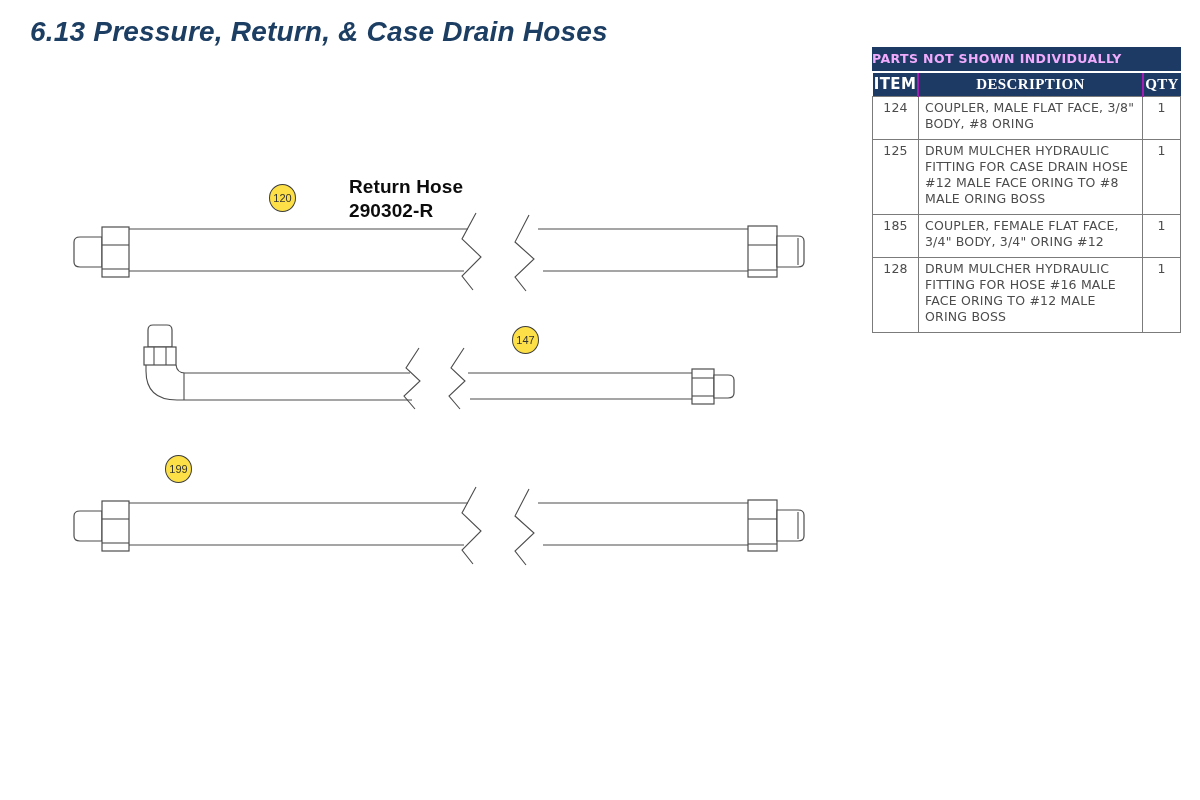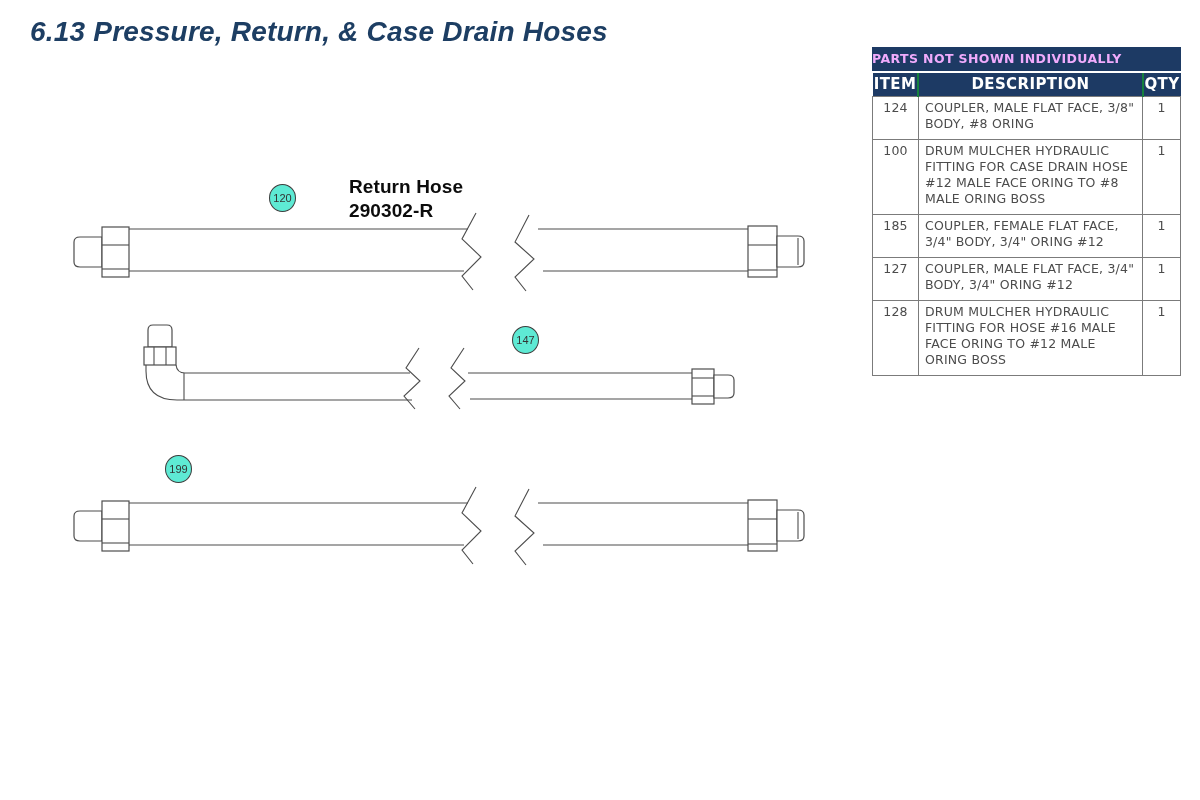--- a/index.html
+++ b/index.html
@@ -25,21 +25,21 @@
   
   .diagram-svg{position:absolute;left:0;top:0;}
   svg line{stroke:var(--line);stroke-width:1.1;}
   svg .ln{stroke:var(--line);stroke-width:1.1;fill:none;stroke-linejoin:miter;}
   svg .fit{stroke:var(--line);stroke-width:1.2;fill:#fff;}
 
   
   .callout-circle{
     position:absolute;width:27px;height:28px;border:1px solid #3d3d3d;
     border-radius:50%;text-align:center;line-height:26px;
-    font-size:11px;color:#333;background:#5eead4;
+    font-size:11px;color:#333;background:#fde047;
   }
   .callout-text{
     position:absolute;font-weight:bold;color:#0c0c0c;
     font-size:19px;line-height:24px;white-space:nowrap;letter-spacing:.1px;
   }
 
   
   .parts-table{
     position:absolute;left:872px;top:47px;width:309px;
     font-family:"DejaVu Sans",sans-serif;
@@ -51,21 +51,21 @@
   }
   .parts-table table{
     border-collapse:collapse;width:100%;margin-top:2px;
     font-size:12.5px;color:var(--body-text);
   }
   .parts-table th{
     background:var(--navy);color:#fff;font-weight:bold;
     font-size:15px;letter-spacing:.4px;text-align:center;
     padding:2px 0 3px;
   }
-  .parts-table th + th{border-left:2px solid #15803d;}
+  .parts-table th + th{border-left:2px solid #a21caf;font-family:Liberation Serif, serif;}
   .parts-table td{
     border:1px solid var(--table-border);
     vertical-align:top;line-height:16px;letter-spacing:.2px;
   }
   .parts-table td.item{width:46px;text-align:center;padding:3px 2px 5px;}
   .parts-table td.desc{width:225px;padding:3px 4px 7px 6px;}
   .parts-table td.qty{width:38px;text-align:center;padding:3px 2px 5px;}
 </style>
 </head>
 <body>
@@ -158,32 +158,27 @@
           <th>QTY</th>
         </tr>
       </thead>
       <tbody>
         <tr>
           <td class="item">124</td>
           <td class="desc">COUPLER, MALE FLAT FACE, 3/8" BODY, #8 ORING</td>
           <td class="qty">1</td>
         </tr>
         <tr>
-          <td class="item">100</td>
+          <td class="item">125</td>
           <td class="desc">DRUM MULCHER HYDRAULIC FITTING FOR CASE DRAIN HOSE #12 MALE FACE ORING TO #8 MALE ORING BOSS</td>
           <td class="qty">1</td>
         </tr>
         <tr>
           <td class="item">185</td>
           <td class="desc">COUPLER, FEMALE FLAT FACE, 3/4" BODY, 3/4" ORING #12</td>
-          <td class="qty">1</td>
-        </tr>
-        <tr>
-          <td class="item">127</td>
-          <td class="desc">COUPLER, MALE FLAT FACE, 3/4" BODY, 3/4" ORING #12</td>
           <td class="qty">1</td>
         </tr>
         <tr>
           <td class="item">128</td>
           <td class="desc">DRUM MULCHER HYDRAULIC FITTING FOR HOSE #16 MALE FACE ORING TO #12 MALE ORING BOSS</td>
           <td class="qty">1</td>
         </tr>
       </tbody>
     </table>
   </div>

